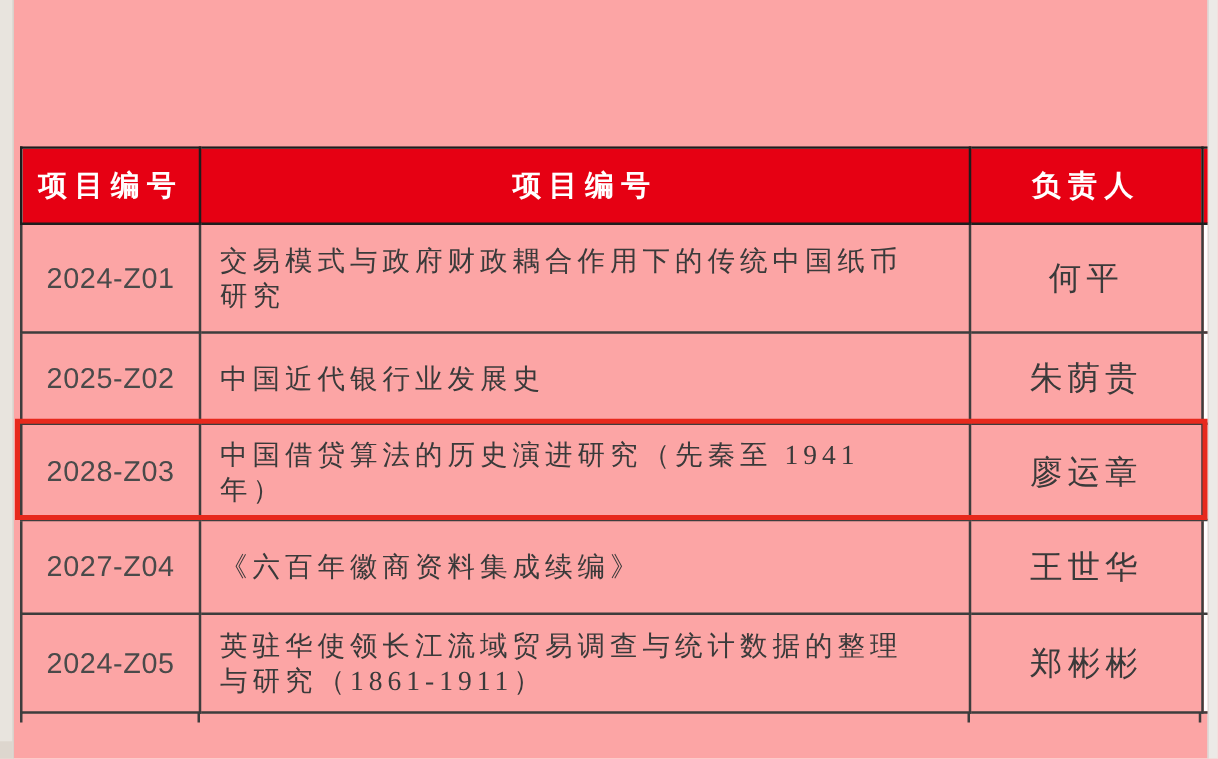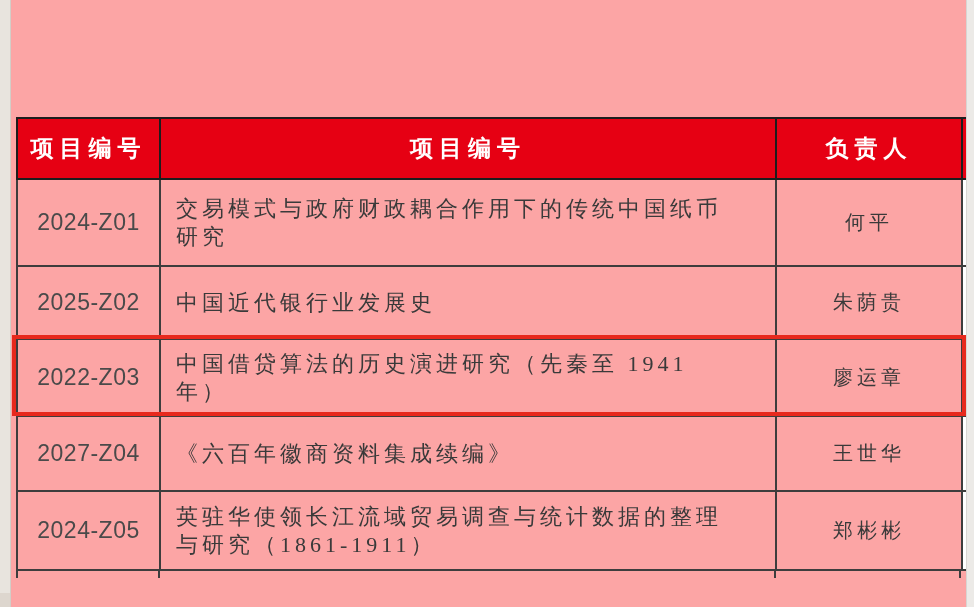--- a/index.html
+++ b/index.html
@@ -86,21 +86,21 @@
   }
   td.name-cell {
     font-size: 22px;
     color: var(--text);
     text-align: left;
     padding: 6px 42px 6px 15px;
     line-height: 28px;
     letter-spacing: 4px;
   }
   td.leader-cell {
-    font-size: 20px;
+    font-size: 26px;
     color: var(--text);
     text-align: center;
     letter-spacing: 4px;
   }
   td.clip-cell { background: #ffffff; }
   tr.r0 { height: 87px; }
   tr.r1 { height: 73px; }
   tr.r2 { height: 77px; }
   tr.r3 { height: 75px; }
   tr.r4 { height: 79px; }
@@ -157,21 +157,21 @@
           <td class="leader-cell">何平</td>
           <td class="clip-cell"></td>
         </tr>
         <tr class="r1">
           <td class="id-cell">2025-Z02</td>
           <td class="name-cell">中国近代银行业发展史</td>
           <td class="leader-cell">朱荫贵</td>
           <td class="clip-cell"></td>
         </tr>
         <tr class="r2">
-          <td class="id-cell">2022-Z03</td>
+          <td class="id-cell">2028-Z03</td>
           <td class="name-cell">中国借贷算法的历史演进研究（先秦至 1941 年）</td>
           <td class="leader-cell">廖运章</td>
           <td class="clip-cell"></td>
         </tr>
         <tr class="r3">
           <td class="id-cell">2027-Z04</td>
           <td class="name-cell">《六百年徽商资料集成续编》</td>
           <td class="leader-cell">王世华</td>
           <td class="clip-cell"></td>
         </tr>

